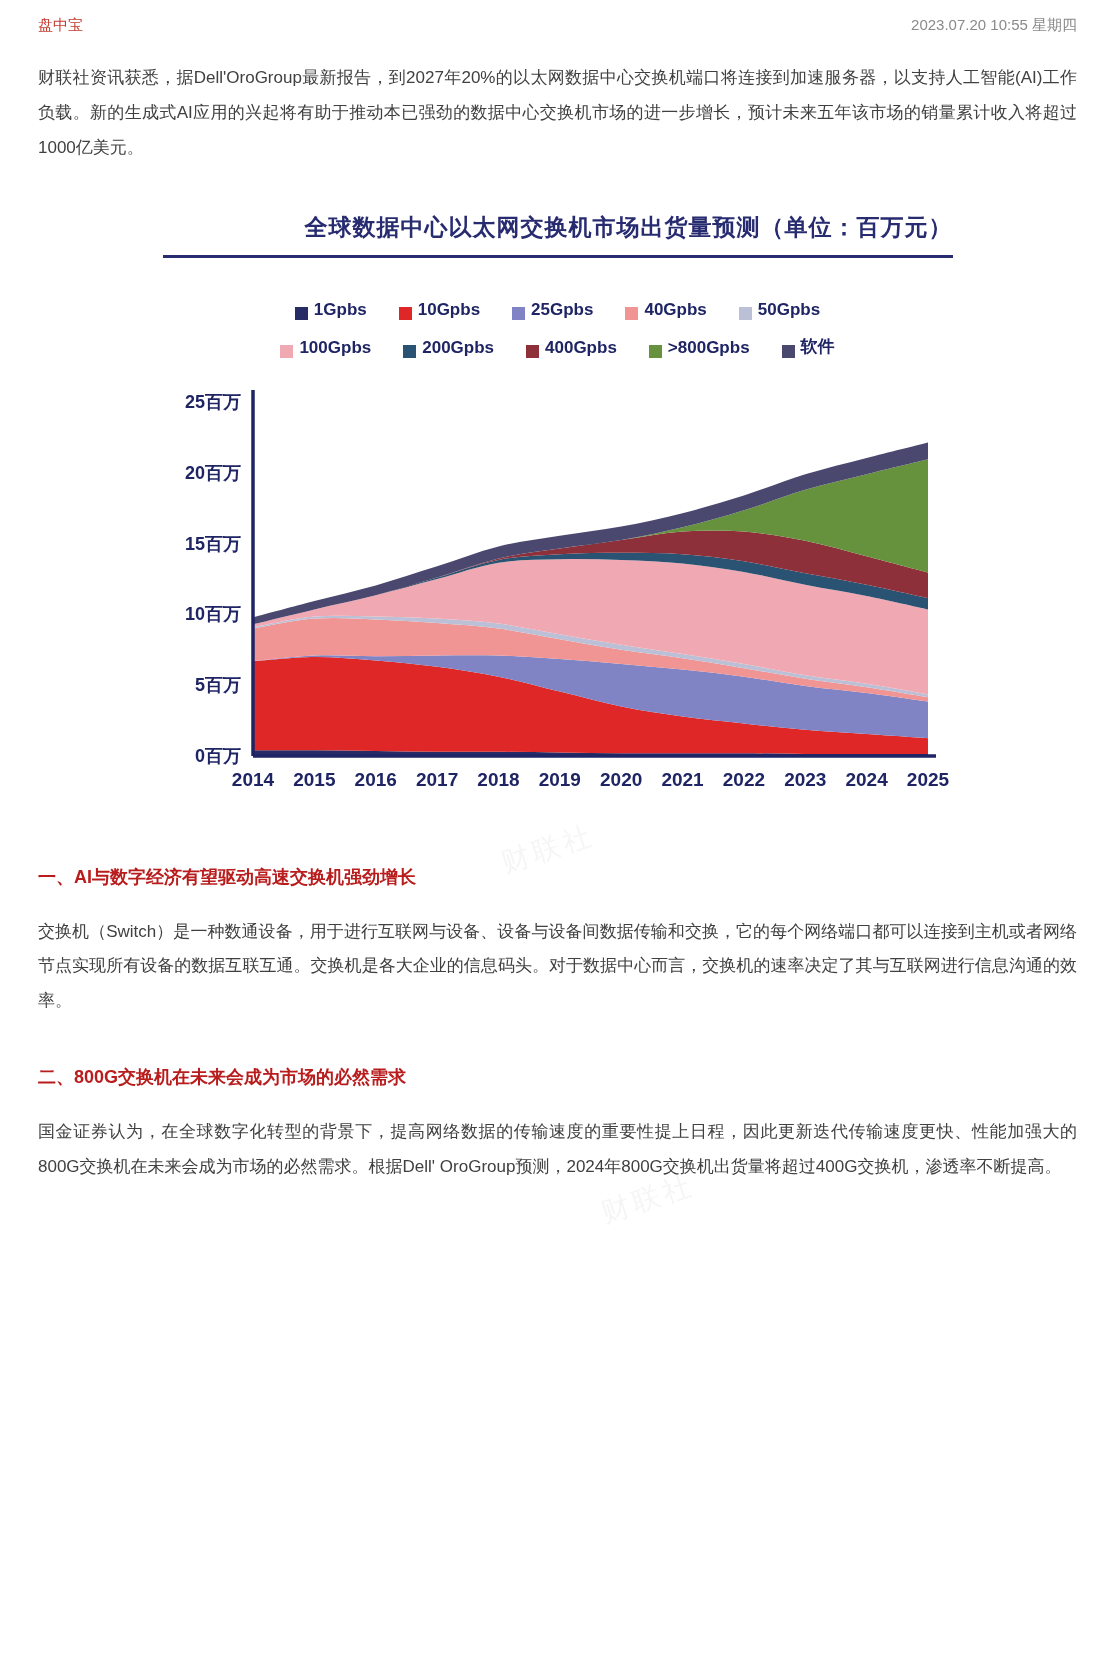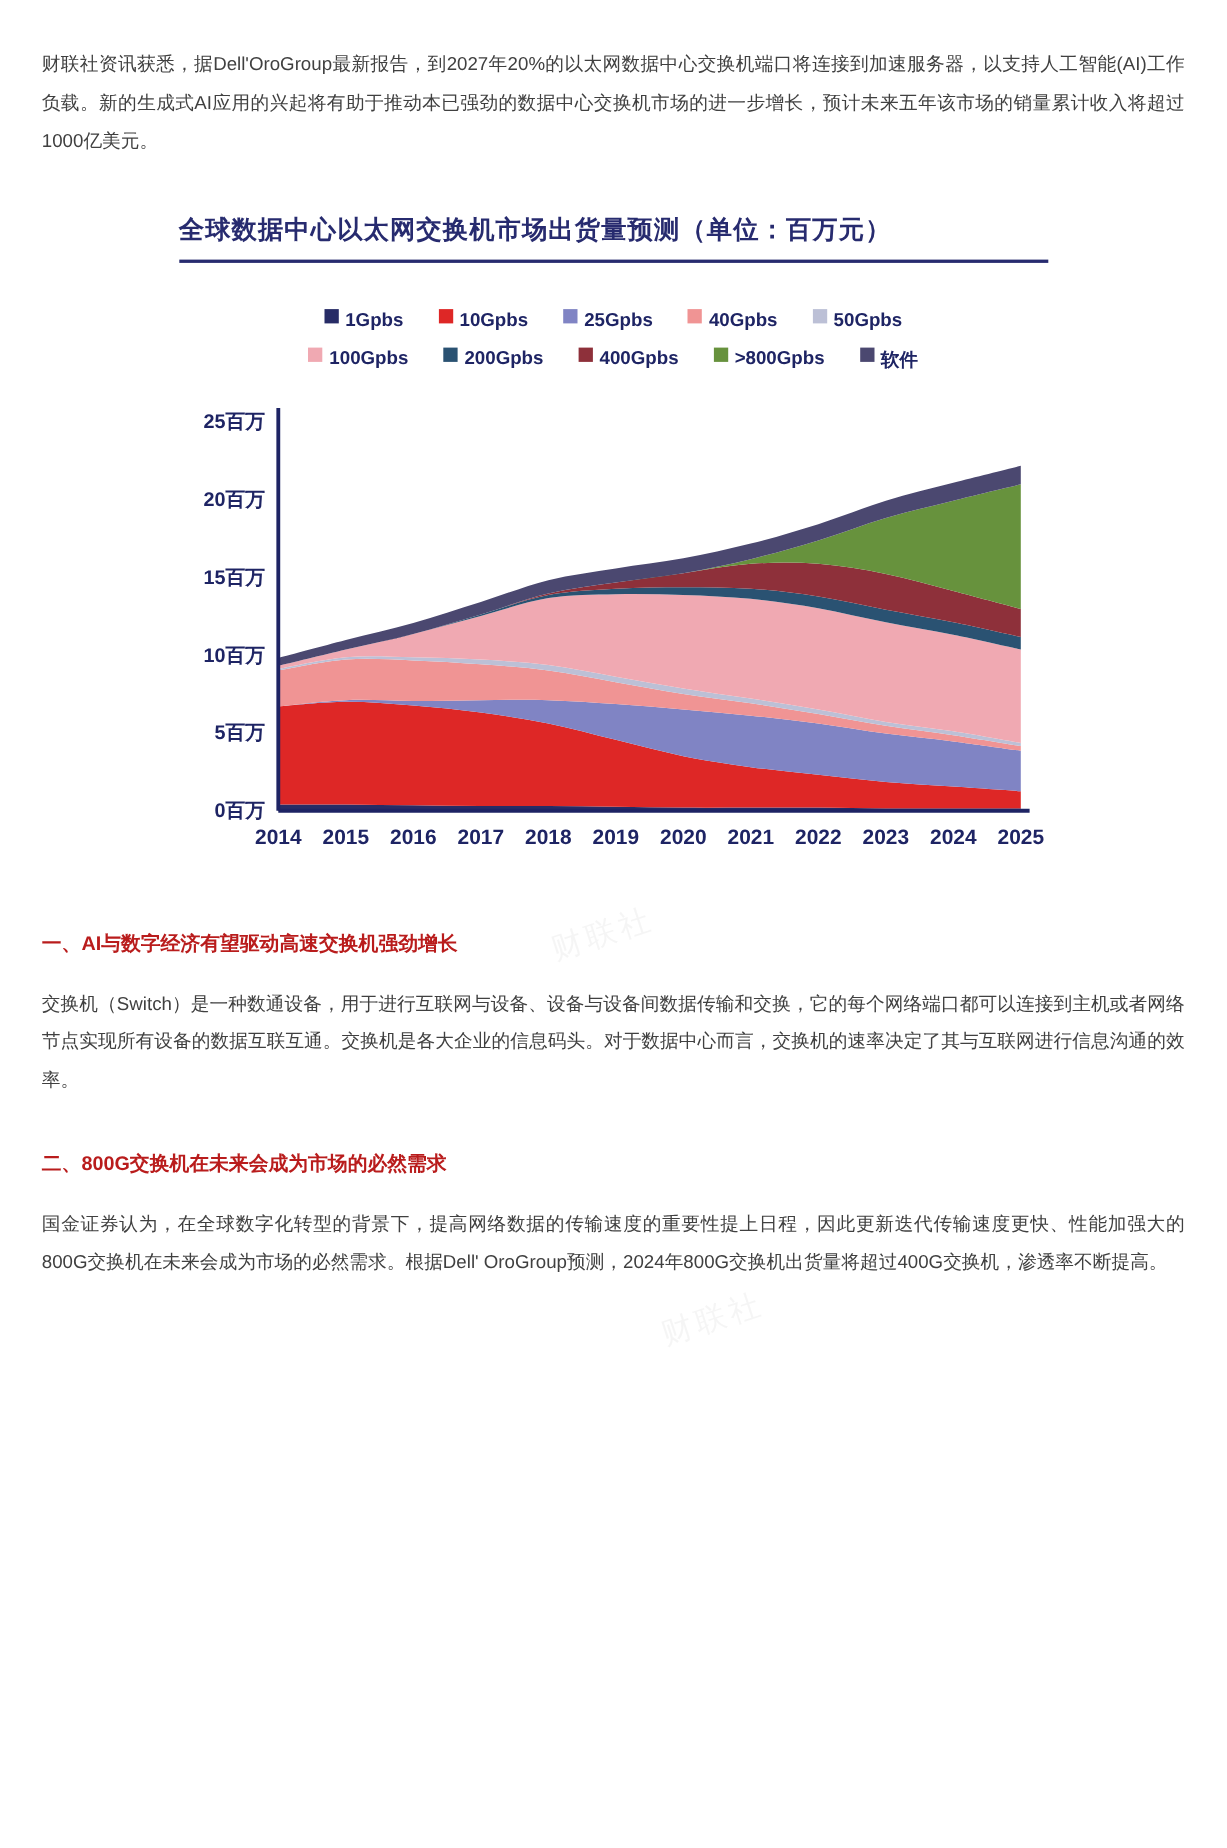--- a/index.html
+++ b/index.html
@@ -44,36 +44,36 @@
     color: #b91c1c;
     margin: 46px 0 6px 0;
   }
 
   .chart-fig { width: 790px; margin: 46px auto 16px auto; }
   .chart-title {
     font-size: 23px;
     font-weight: 700;
     color: #272b6f;
     letter-spacing: 1px;
-    text-align: left;
+    text-align: right;
     font-family: "Liberation Serif", "DejaVu Serif", serif;
   }
   .chart-rule { height: 3px; background: #272b6f; margin-top: 12px; }
 
   .legend {
     margin-top: 42px;
     display: flex;
     flex-direction: column;
     gap: 15px;
     align-items: center;
   }
   .legend-row { display: flex; gap: 32px; }
   .legend-item {
     display: flex;
-    align-items: flex-start;
+    align-items: flex-end;
     gap: 6px;
     font-size: 17px;
     font-weight: 700;
     color: #1e2464;
   }
   .swatch { width: 13px; height: 13px; display: inline-block; }
 
   #chart-svg { display: block; margin-top: 16px; }
   #chart-svg text {
     font-family: "Liberation Sans", "DejaVu Sans", sans-serif;
@@ -92,20 +92,24 @@
   }
   .wm-1 { top: 830px; left: 500px; }
   .wm-2 { top: 1180px; left: 600px; }
 </style>
 </head>
 <body>
 
 <div class="page">
 
 
+  <div class="meta-row">
+    <span class="src">盘中宝</span>
+    <span class="dt">2023.07.20 10:55 星期四</span>
+  </div>
 
   <p class="para">财联社资讯获悉，据Dell'OroGroup最新报告，到2027年20%的以太网数据中心交换机端口将连接到加速服务器，以支持人工智能(AI)工作负载。新的生成式AI应用的兴起将有助于推动本已强劲的数据中心交换机市场的进一步增长，预计未来五年该市场的销量累计收入将超过1000亿美元。</p>
 
   <figure class="chart-fig" style="margin-left:auto;margin-right:auto;">
     <div class="chart-title">全球数据中心以太网交换机市场出货量预测（单位：百万元）</div>
     <div class="chart-rule"></div>
     <div class="legend" id="chart-legend">
         <div class="legend-row">
           <span class="legend-item">
             <span class="swatch" style="background: rgb(39, 44, 102);"></span>

